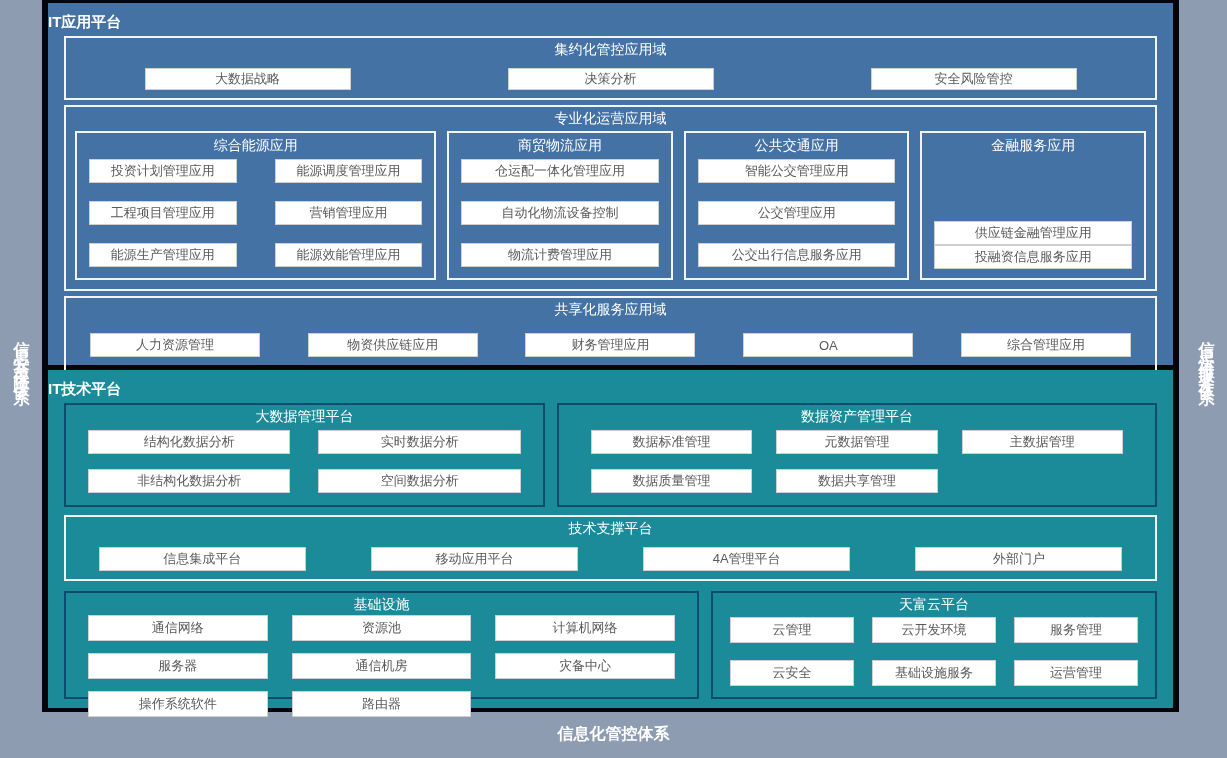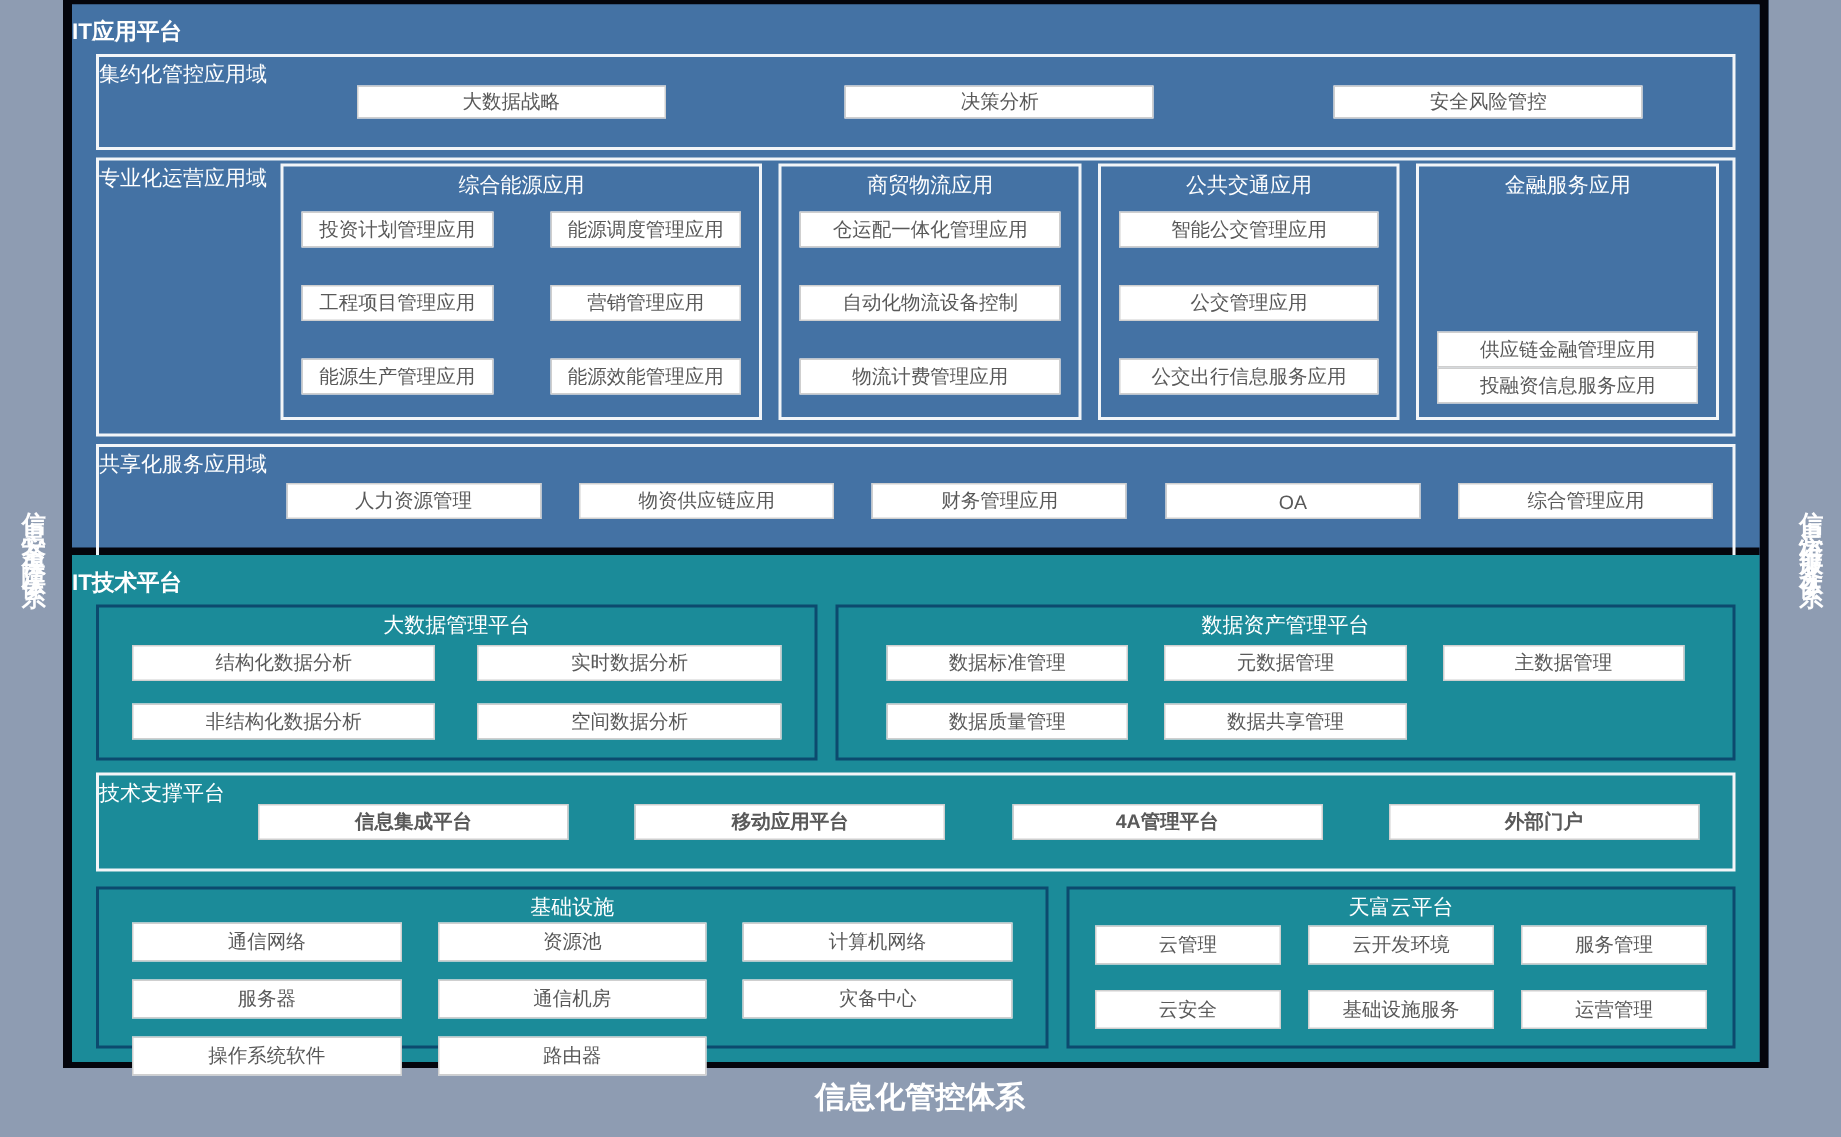--- a/index.html
+++ b/index.html
@@ -17,21 +17,21 @@
     display:flex; align-items:center; justify-content:center;
     color:#ffffff; font-weight:bold; font-size:16px;
     writing-mode:vertical-rl; text-orientation:upright; letter-spacing:7px;
   }
   .side-label.left { left:0; }
   .side-label.right { right:0; }
 
   
   .bottom-label {
     position:absolute; left:0; right:0; bottom:13px;
-    text-align:center; color:#ffffff; font-weight:bold; font-size:20px;
+    text-align:center; color:#ffffff; font-weight:bold; font-size:16px;
   }
 
   
   .main {
     position:absolute; left:42px; top:0; width:1137px; height:712px;
     border:6px solid #04050c; border-top-width:3px; border-bottom-width:4px;
     display:flex; flex-direction:column; background:#4472a4;
   }
 
   .app-section {
@@ -44,21 +44,21 @@
     display:flex; flex-direction:column;
   }
 
   .main-title {
     color:#fff; font-weight:bold; font-size:15px; 
     height:24px; line-height:24px; margin-top:7px; flex:none;
   }
 
   .panel {
     border:2px solid #f2f5f8; margin:0 16px 5px; flex:none;
-    display:flex; 
+    display:flex; flex-direction:column;
   }
   .panel-title {
     color:#fff; font-size:14px; text-align:center;
     height:22px; line-height:22px; flex:none;
   }
 
   .box {
     background:#ffffff; border:1px solid #cfcfcf; color:#595959;
     font-size:13px; display:flex; align-items:center; justify-content:center;
     height:24px; white-space:nowrap; overflow:hidden;
@@ -92,21 +92,21 @@
   .tech-panel.bigdata { flex:480; }
   .tech-panel.asset { flex:600; }
   .tech-row.r1 { height:104px; }
   .grid2 { flex:1; display:grid; grid-template-columns:1fr 1fr; row-gap:10px; align-items:center; padding:0 8px; }
   .grid2 .box { margin:0 14px; }
   .grid3 { flex:1; display:grid; grid-template-columns:repeat(3,1fr); row-gap:10px; align-items:center; padding:0 20px; }
   .grid3 .box { margin:0 12px; }
 
   .support { height:66px; margin:0 16px 8px; }
   .support-grid { flex:1; display:grid; grid-template-columns:repeat(4,1fr); align-items:center; }
-  .support-grid .box { width:207px; justify-self:center;font-weight:bold; }
+  .support-grid .box { width:207px; justify-self:center; }
 
   .tech-row.r3 { height:108px; margin-bottom:0; }
   .tech-panel.infra { flex:635; }
   .tech-panel.cloud { flex:445; }
   .grid4 { flex:1; display:grid; grid-template-columns:repeat(3,1fr); row-gap:12px; align-items:center; padding:0 10px; }
   .grid4 .box { margin:0 12px; height:26px; }
   .gridc { flex:1; display:grid; grid-template-columns:repeat(3,1fr); row-gap:12px; align-items:center; padding:0 8px; }
   .gridc .box { margin:0 9px; height:26px; }
 </style>
 </head>

